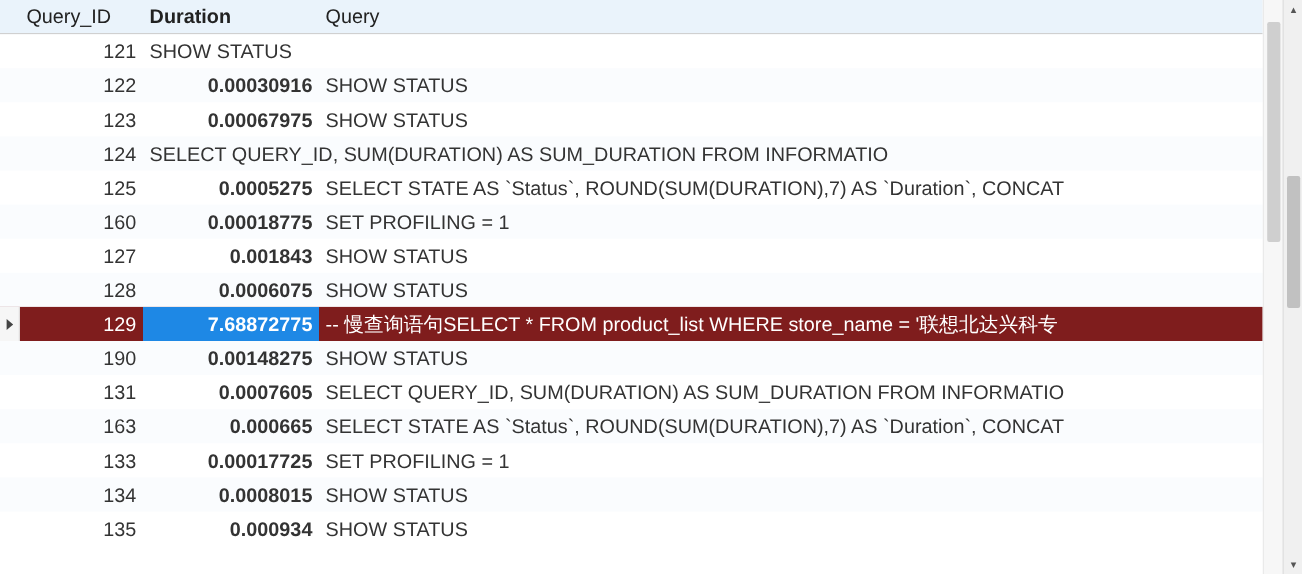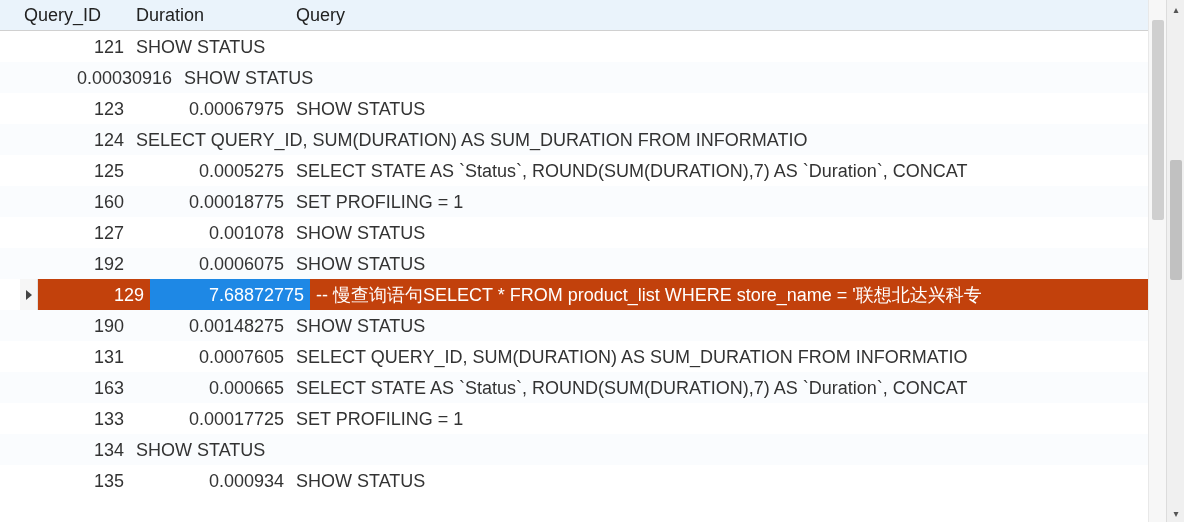--- a/index.html
+++ b/index.html
@@ -33,23 +33,22 @@
     height: 31px;
     line-height: 32px;
     white-space: nowrap;
     overflow: hidden;
     align-items: center;
   }
   .row:nth-child(even):not(.header-row) {
     background: #fafcfe;
   }
   .row.selected {
-    background: #c2410c;
+    background: #7f1d1d;
     color: #fff;
-    margin-left: 20px;
   }
   .gutter {
     width: 18px;
     flex-shrink: 0;
     border-right: 1px solid #e0e0e0;
     text-align: center;
     font-size: 12px;
     color: #444;
     background: #f6f6f6;
     position: relative;
@@ -62,20 +61,21 @@
     width: 112px;
     flex-shrink: 0;
     text-align: right;
     padding-right: 6px;
   }
   .col-dur {
     width: 160px;
     flex-shrink: 0;
     text-align: right;
     padding-right: 6px;
+    font-weight: bold;
   }
   .col-q {
     flex: 1;
     text-align: left;
     padding-left: 6px;
     overflow: hidden;
   }
   .header-row {
     background: #eaf3fb;
     font-weight: 400;
@@ -169,20 +169,21 @@
       </div>
 
       <div id="rows-container">
           <div class="row">
             <div class="gutter"></div>
             <div class="col-id">121</div>
             <div class="col-q">SHOW STATUS</div>
           </div>
           <div class="row">
             <div class="gutter"></div>
+            <div class="col-id">122</div>
             <div class="col-dur">0.00030916</div>
             <div class="col-q">SHOW STATUS</div>
           </div>
           <div class="row">
             <div class="gutter"></div>
             <div class="col-id">123</div>
             <div class="col-dur">0.00067975</div>
             <div class="col-q">SHOW STATUS</div>
           </div>
           <div class="row">
@@ -198,26 +199,26 @@
           </div>
           <div class="row">
             <div class="gutter"></div>
             <div class="col-id">160</div>
             <div class="col-dur">0.00018775</div>
             <div class="col-q">SET PROFILING = 1</div>
           </div>
           <div class="row">
             <div class="gutter"></div>
             <div class="col-id">127</div>
-            <div class="col-dur">0.001078</div>
-            <div class="col-q">SHOW STATUS</div>
-          </div>
-          <div class="row">
-            <div class="gutter"></div>
-            <div class="col-id">192</div>
+            <div class="col-dur">0.001843</div>
+            <div class="col-q">SHOW STATUS</div>
+          </div>
+          <div class="row">
+            <div class="gutter"></div>
+            <div class="col-id">128</div>
             <div class="col-dur">0.0006075</div>
             <div class="col-q">SHOW STATUS</div>
           </div>
           <div class="row selected">
             <div class="gutter"><span class="row-marker"></span></div>
             <div class="col-id">129</div>
             <div class="col-dur">7.68872775</div>
             <div class="col-q">-- 慢查询语句SELECT * FROM product_list WHERE store_name = '联想北达兴科专</div>
           </div>
           <div class="row">
@@ -240,20 +241,21 @@
           </div>
           <div class="row">
             <div class="gutter"></div>
             <div class="col-id">133</div>
             <div class="col-dur">0.00017725</div>
             <div class="col-q">SET PROFILING = 1</div>
           </div>
           <div class="row">
             <div class="gutter"></div>
             <div class="col-id">134</div>
+            <div class="col-dur">0.0008015</div>
             <div class="col-q">SHOW STATUS</div>
           </div>
           <div class="row">
             <div class="gutter"></div>
             <div class="col-id">135</div>
             <div class="col-dur">0.000934</div>
             <div class="col-q">SHOW STATUS</div>
           </div>
         </div>
 

